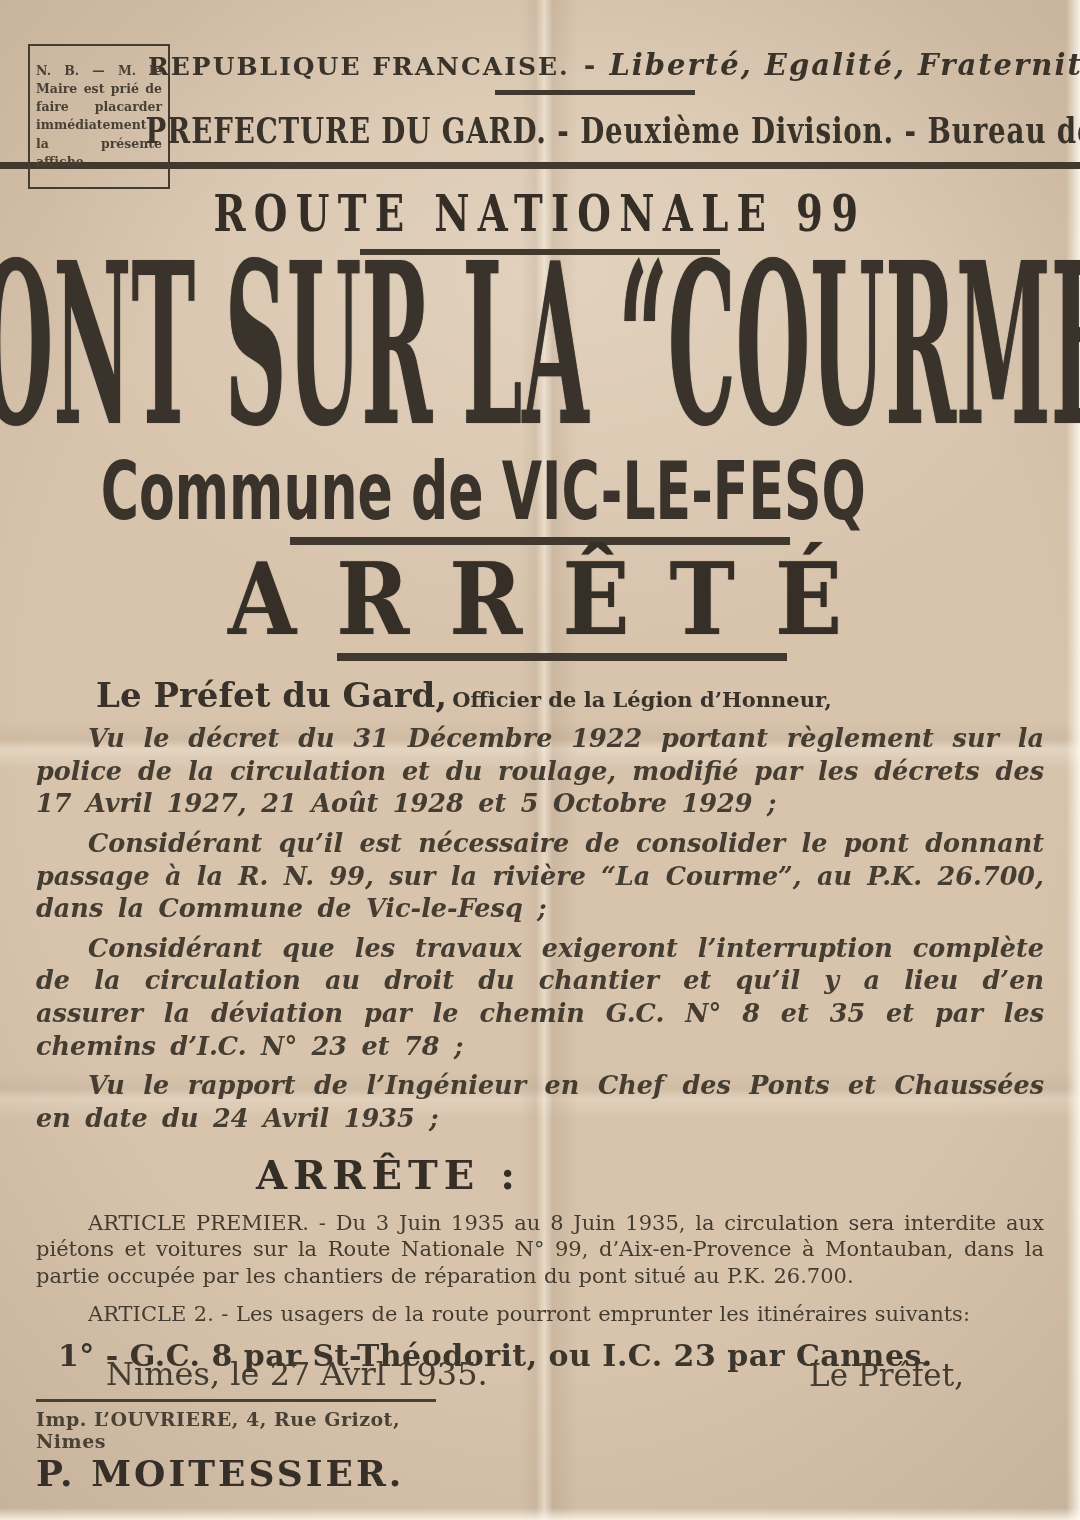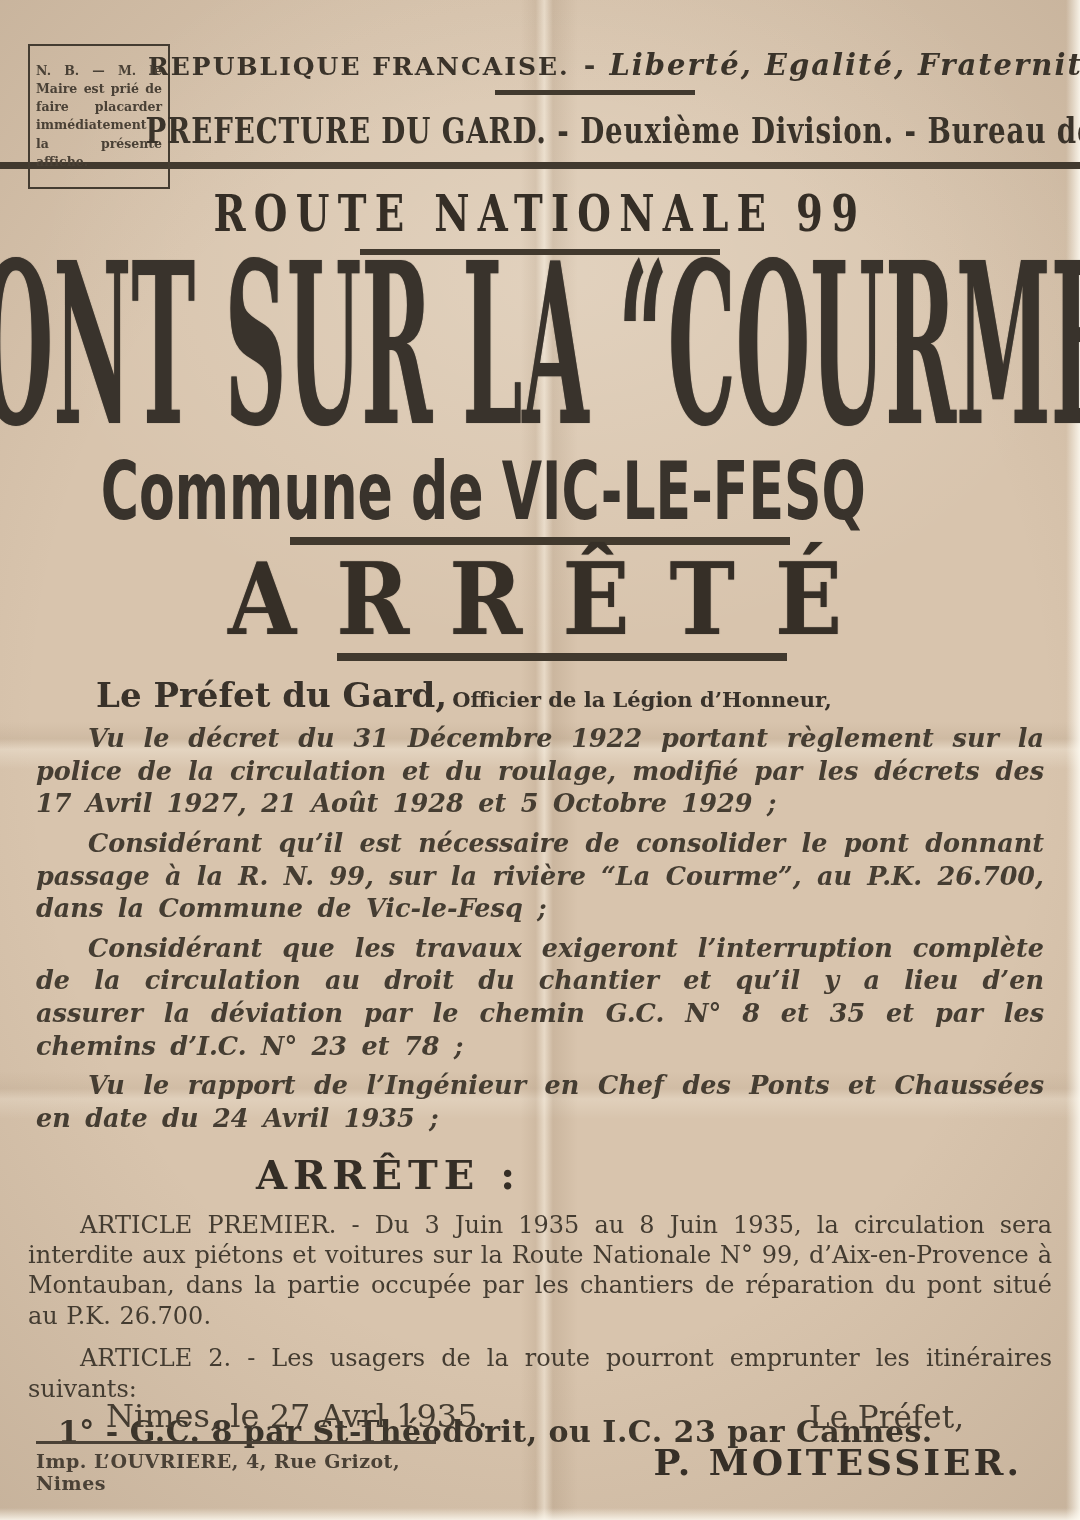--- a/index.html
+++ b/index.html
@@ -102,36 +102,36 @@
     font-size: 25.5px; line-height: 1.28;
     font-weight: bold; font-style: italic;
     text-align: justify; text-indent: 52px;
     word-spacing: 0.22em;
     margin: 7px 0 0; color: #453d32;
   }
 
   
   .decree-heading { margin: 16px 0 0 228px; font-size: 40px; font-weight: bold; letter-spacing: 6px; color: #352e26; }
   .article {
-    font-size: 24px; line-height: 1.27;
+    font-size: 21px; line-height: 1.27;
     text-align: justify; text-indent: 52px;
     word-spacing: 0.04em;
-    margin: 12px 0 0; color: #443c31;
+    margin: 12px 8px 0; color: #443c31;
   }
   .itinerary {
     font-size: 30px; font-weight: bold; letter-spacing: 0.5px;
     margin: 10px 8px 0 30px; color: #3c352b;
   }
 
   
   .closing { position: absolute; left: 36px; right: 28px; bottom: 26px; }
   .closing-row { display: flex; justify-content: space-between; align-items: flex-end; }
   .dateline { margin-left: 70px; font-size: 32px; color: #443c31; }
   .signature-title { margin-right: 88px; font-size: 31px; color: #443c31; }
-  .closing-row2 { display: flex; justify-content: space-between; align-items: flex-start; margin-top: 6px; }
+  .closing-row2 { display: flex; justify-content: space-between; align-items: flex-start; margin-top: 6px; flex-direction: column; }
   .imprint-wrap { padding-top: 6px; border-top: 3px solid #4a4136; width: 400px; }
   .imprint { font-size: 19px; font-weight: bold; letter-spacing: 0.5px; color: #4a4136; }
   .signature-name { margin-right: 30px; font-size: 36px; font-weight: bold; letter-spacing: 3px; color: #362f27; }
 </style>
 </head>
 <body>
 
 <div class="poster">
 
   <div class="top-band">

